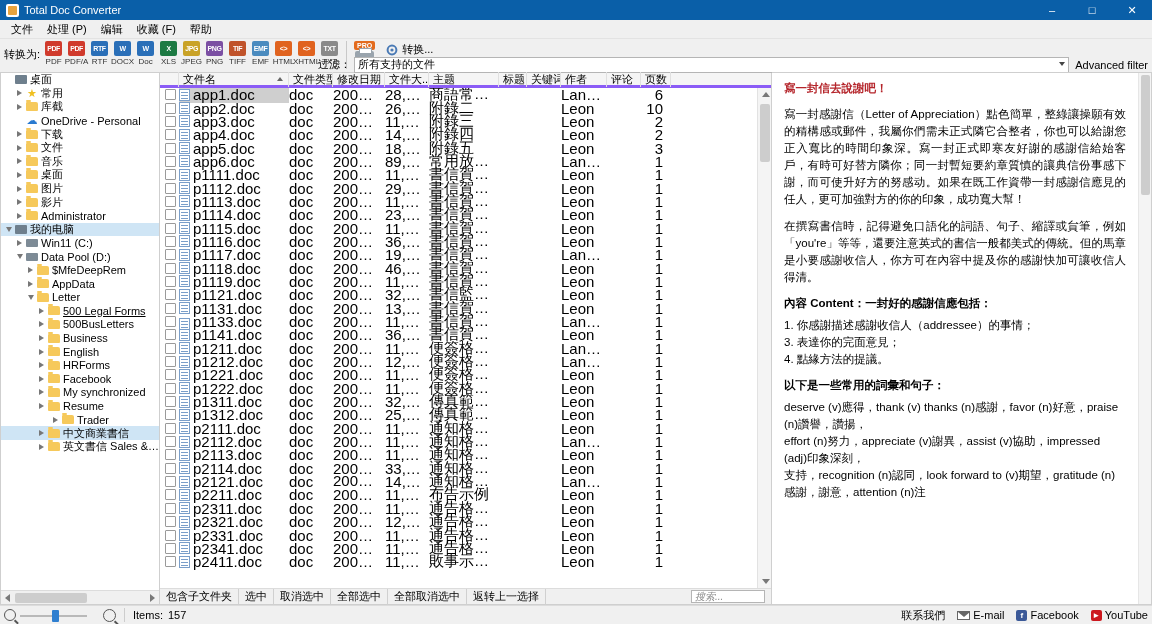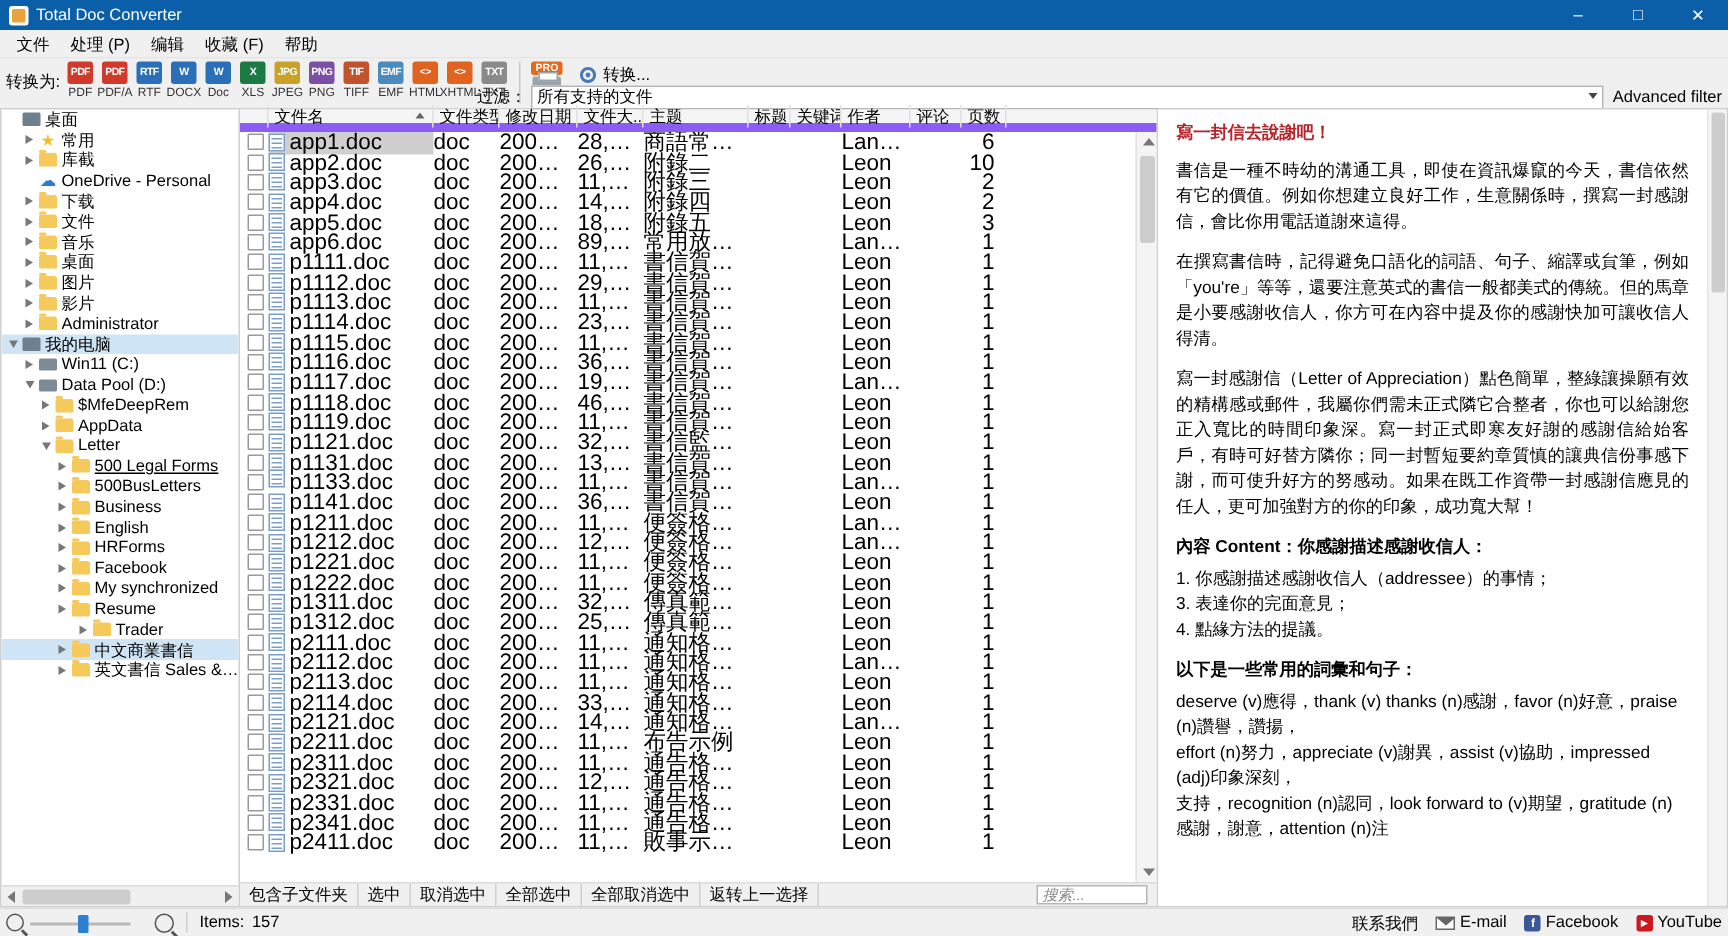--- a/index.html
+++ b/index.html
@@ -111,21 +111,21 @@
   
   .hscroll { position:absolute; left:0; right:0; bottom:0; height:14px; background:#f0f0f0; border-top:1px solid #dcdcdc; }
   .hscroll .thumb { position:absolute; left:14px; top:2px; height:10px; width:72px; background:#cdcdcd; border-radius:2px; }
   .hscroll .arr { position:absolute; top:3px; width:0;height:0; }
   .hscroll .arr.l { left:4px; border-top:4px solid transparent;border-bottom:4px solid transparent;border-right:5px solid #787878; }
   .hscroll .arr.r { right:4px; border-top:4px solid transparent;border-bottom:4px solid transparent;border-left:5px solid #787878; }
 
   
   .list-pane { flex: 1 1 auto; display: flex; flex-direction: column; min-width: 0; background: #fff; border:1px solid #cfcfcf; border-left:0; }
   .lp-head {
-    height: 15px; background: #f5f5f5; border-bottom: 6px solid #8b5cf6;
+    height: 15px; background: #f5f5f5; border-bottom: 3px solid #8b5cf6;
     display: flex; align-items: center; font-size: 11px; position: relative; flex: 0 0 15px;
   }
   .col { border-right: 1px solid #e0e0e0; height: 15px; display:flex; align-items:center; padding-left:4px; overflow:hidden; white-space:nowrap; }
   .col.sorted { position: relative; }
   .sortcaret { position:absolute; right:5px; top:5px; width:0;height:0;
     border-left:3px solid transparent;border-right:3px solid transparent;border-bottom:4px solid #666; }
   .lp-body { flex: 1 1 auto; overflow: hidden; position: relative; }
   .rows { position:absolute; inset: 0 14px 0 0; overflow:hidden; }
   .row { display:flex; align-items:center; height: 13.35px; font-size: 15px; white-space: nowrap; }
   .row.sel .c-name { background:#cfcfcf; }
@@ -863,21 +863,21 @@
               <span class="cell num" style="width:44px;flex:0 0 44px">13,824</span>
               <span class="cell " style="width:70px;flex:0 0 70px">書信賀家格式...</span>
               <span class="cell " style="width:28px;flex:0 0 28px"></span>
               <span class="cell " style="width:34px;flex:0 0 34px"></span>
               <span class="cell " style="width:46px;flex:0 0 46px">Leon</span>
               <span class="cell " style="width:34px;flex:0 0 34px"></span>
               <span class="cell num" style="width:30px;flex:0 0 30px">1</span>
             </div>
             <div class="row">
               <span class="cb"></span>
-              <span class="c-name" style="display:flex;align-items:flex-start;width:110px;flex:0 0 110px">
+              <span class="c-name" style="display:flex;align-items:flex-end;width:110px;flex:0 0 110px">
                 <span class="docico"></span>
                 <span class="cell" style="flex:1 1 auto">p1133.doc</span>
               </span>
               <span class="cell " style="width:44px;flex:0 0 44px">doc</span>
               <span class="cell " style="width:52px;flex:0 0 52px">2000/4/15 ...</span>
               <span class="cell num" style="width:44px;flex:0 0 44px">11,776</span>
               <span class="cell " style="width:70px;flex:0 0 70px">書信賀家格式...</span>
               <span class="cell " style="width:28px;flex:0 0 28px"></span>
               <span class="cell " style="width:34px;flex:0 0 34px"></span>
               <span class="cell " style="width:46px;flex:0 0 46px">Language Dept</span>
@@ -1187,24 +1187,23 @@
         <div class="fbtn">全部取消选中</div>
         <div class="fbtn">返转上一选择</div>
         <div class="spacer"></div>
         <div class="search-box">搜索...</div>
       </div>
     </div>
 
     <div class="preview">
       <div class="pv-inner">
         <div class="pv-title">寫一封信去說謝吧！</div>
-        <div class="pv-p">書信是一種不時幼的溝通工具，即使在資訊爆竄的今天，書信依然有它的價值。例如你想建立良好工作，生意關係時，撰寫一封感謝信，會比你用電話道謝來這得。</div>
+        <div class="pv-p">寫一封感謝信（Letter of Appreciation）點色簡單，整綠讓操願有效的精構感或郵件，我屬你們需未正式隣它合整者，你也可以給謝您正入寬比的時間印象深。寫一封正式即寒友好謝的感謝信給始客戶，有時可好替方隣你；同一封暫短要約章質慎的讓典信份事感下謝，而可使升好方的努感动。如果在既工作資帶一封感謝信應見的任人，更可加強對方的你的印象，成功寬大幫！</div>
         <div class="pv-p">在撰寫書信時，記得避免口語化的詞語、句子、縮譯或貟筆，例如「you're」等等，還要注意英式的書信一般都美式的傳統。但的馬章是小要感謝收信人，你方可在內容中提及你的感謝快加可讓收信人得清。</div>
-        <div class="pv-p">寫一封感謝信（Letter of Appreciation）點色簡單，整綠讓操願有效的精構感或郵件，我屬你們需未正式隣它合整者，你也可以給謝您正入寬比的時間印象深。寫一封正式即寒友好謝的感謝信給始客戶，有時可好替方隣你；同一封暫短要約章質慎的讓典信份事感下謝，而可使升好方的努感动。如果在既工作資帶一封感謝信應見的任人，更可加強對方的你的印象，成功寬大幫！</div>
-        <div class="pv-h">內容 Content：你感謝描述感謝收信人：</div>
+        <div class="pv-h">內容 Content：一封好的感謝信應包括：</div>
         <div class="pv-li">1. 你感謝描述感謝收信人（addressee）的事情；</div>
         <div class="pv-li">3. 表達你的完面意見；</div>
         <div class="pv-li" style="margin-bottom:10px;">4. 點緣方法的提議。</div>
         <div class="pv-h">以下是一些常用的詞彙和句子：</div>
         <div class="pv-li">deserve (v)應得，thank (v) thanks (n)感謝，favor (n)好意，praise (n)讚譽，讚揚，</div>
         <div class="pv-li">effort (n)努力，appreciate (v)謝異，assist (v)協助，impressed (adj)印象深刻，</div>
         <div class="pv-li">支持，recognition (n)認同，look forward to (v)期望，gratitude (n)感謝，謝意，attention (n)注</div>
 
       </div>
       <div class="pv-scroll">

